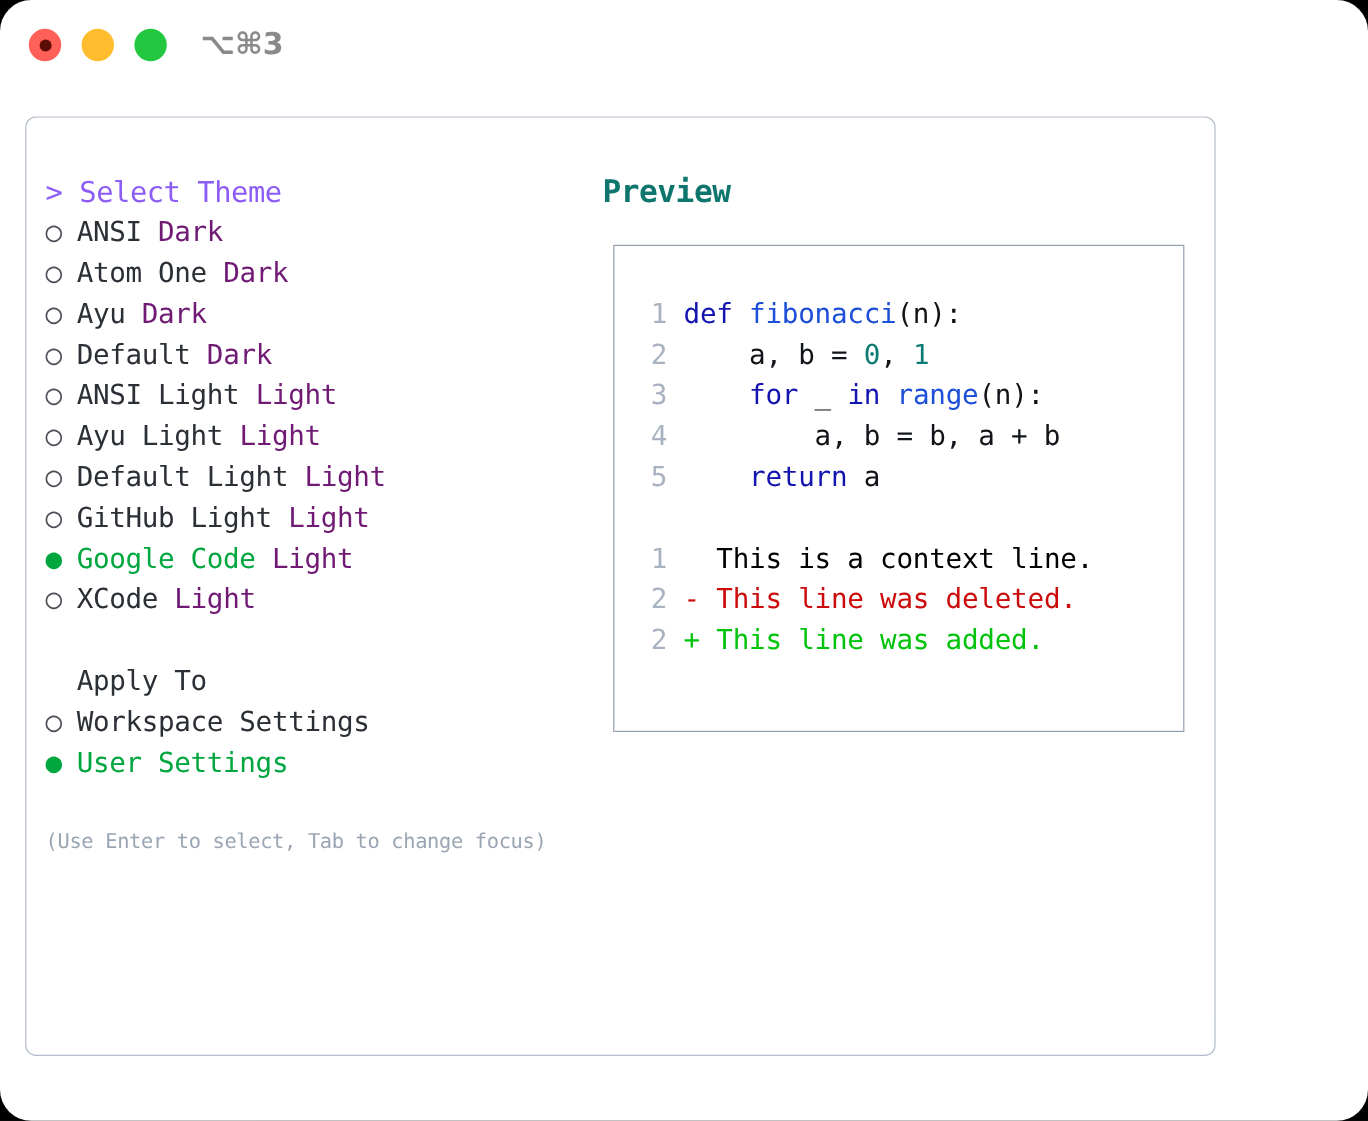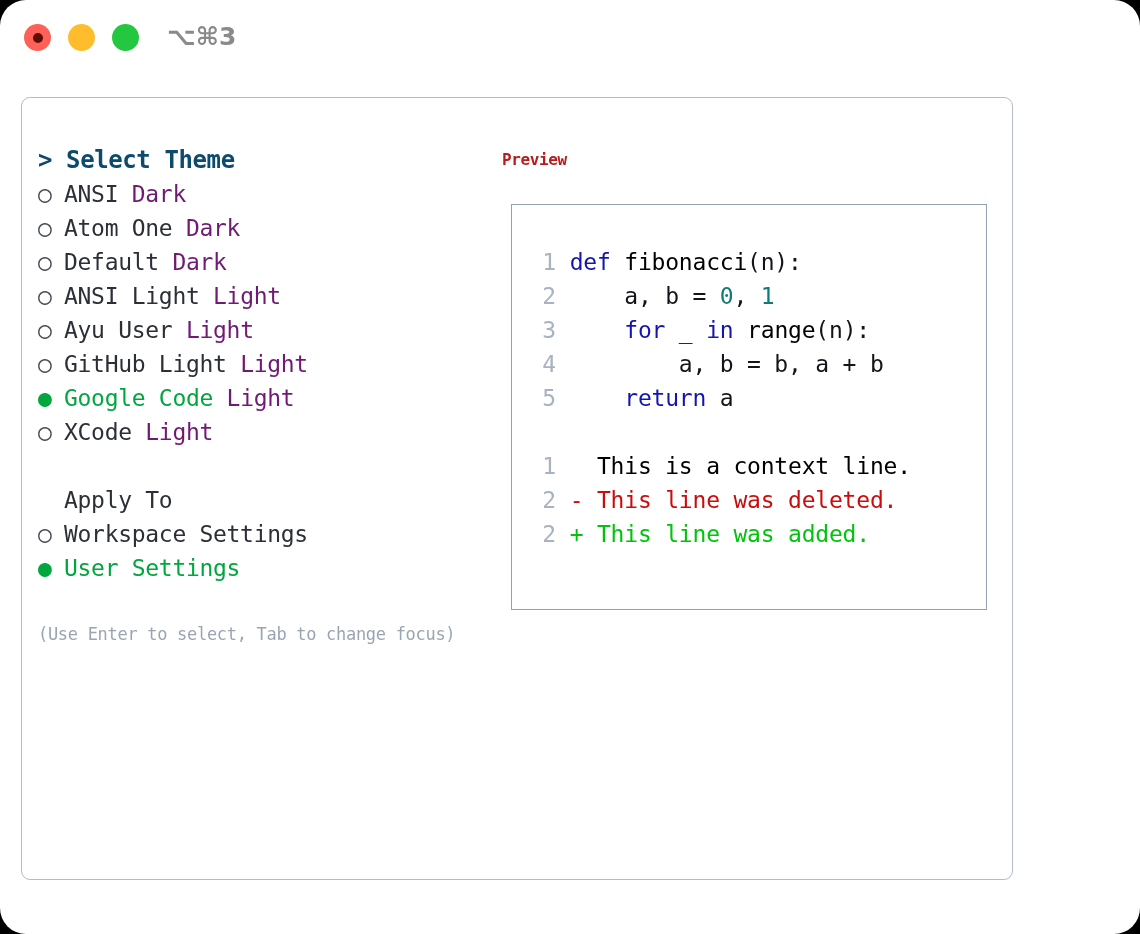--- a/index.html
+++ b/index.html
@@ -85,22 +85,22 @@
 
   
   .left-col {
     position: absolute;
     left: 16px;
     top: 45px;
     width: 440px;
   }
   .list-header {
     font-size: 24px;
-    font-weight: bold;
-    color: #0c4a6e;
+    font-weight: normal;
+    color: #8b5cf6;
     line-height: 34px;
     white-space: pre;
     letter-spacing: -0.4px;
   }
   .opt-row {
     font-size: 23px;
     line-height: 34px;
     white-space: pre;
     color: #2b2f36;
     letter-spacing: -0.3px;
@@ -128,23 +128,23 @@
   }
 
   
   .right-col {
     position: absolute;
     left: 480px;
     top: 45px;
     width: 490px;
   }
   .preview-title {
-    font-size: 16px;
+    font-size: 26px;
     font-weight: bold;
-    color: #b91c1c;
+    color: #0f766e;
     line-height: 34px;
     letter-spacing: -0.4px;
   }
   .preview-box {
     position: absolute;
     left: 489px;
     top: 106px;
     width: 476px;
     height: 406px;
     border: 1.6px solid #93a0b0;
@@ -160,21 +160,21 @@
     white-space: pre;
     letter-spacing: -0.2px;
   }
   .ln {
     display: inline-block;
     width: 22px;
     text-align: right;
     color: #a8b2c0;
   }
   .tok-kw   { color: #1414b0; }
-  .tok-fn   { color: #000000; }
+  .tok-fn   { color: #1d4ed8; }
   .tok-num  { color: #0b7b73; }
   .tok-txt  { color: #111418; }
   .tok-ctx  { color: #000000; margin-top: 39px; }
   .tok-del  { color: #cc0c0c; }
   .tok-add  { color: #00c40c; }
   .blankline { height: 34px; }
 </style>
 </head>
 <body>
 
@@ -190,23 +190,25 @@
   </div>
 
   <div class="panel">
 
     <div class="left-col">
       <div class="list-header">&gt; Select Theme</div>
 
       <div id="theme-list">
           <div class="opt-row"><span class="marker">○</span><span class="opt-name">ANSI</span><span class="opt-variant"> Dark</span></div>
           <div class="opt-row"><span class="marker">○</span><span class="opt-name">Atom One</span><span class="opt-variant"> Dark</span></div>
+          <div class="opt-row"><span class="marker">○</span><span class="opt-name">Ayu</span><span class="opt-variant"> Dark</span></div>
           <div class="opt-row"><span class="marker">○</span><span class="opt-name">Default</span><span class="opt-variant"> Dark</span></div>
           <div class="opt-row"><span class="marker">○</span><span class="opt-name">ANSI Light</span><span class="opt-variant"> Light</span></div>
-          <div class="opt-row"><span class="marker">○</span><span class="opt-name">Ayu User</span><span class="opt-variant"> Light</span></div>
+          <div class="opt-row"><span class="marker">○</span><span class="opt-name">Ayu Light</span><span class="opt-variant"> Light</span></div>
+          <div class="opt-row"><span class="marker">○</span><span class="opt-name">Default Light</span><span class="opt-variant"> Light</span></div>
           <div class="opt-row"><span class="marker">○</span><span class="opt-name">GitHub Light</span><span class="opt-variant"> Light</span></div>
           <div class="opt-row"><span class="marker marker-sel">●</span><span class="opt-name sel">Google Code</span><span class="opt-variant"> Light</span></div>
           <div class="opt-row"><span class="marker">○</span><span class="opt-name">XCode</span><span class="opt-variant"> Light</span></div>
         </div>
 
       <div class="section-gap"></div>
 
       <div class="opt-row"><span class="marker marker-blank">○</span><span class="opt-name">Apply To</span></div>
 
       <div id="apply-to-list">

